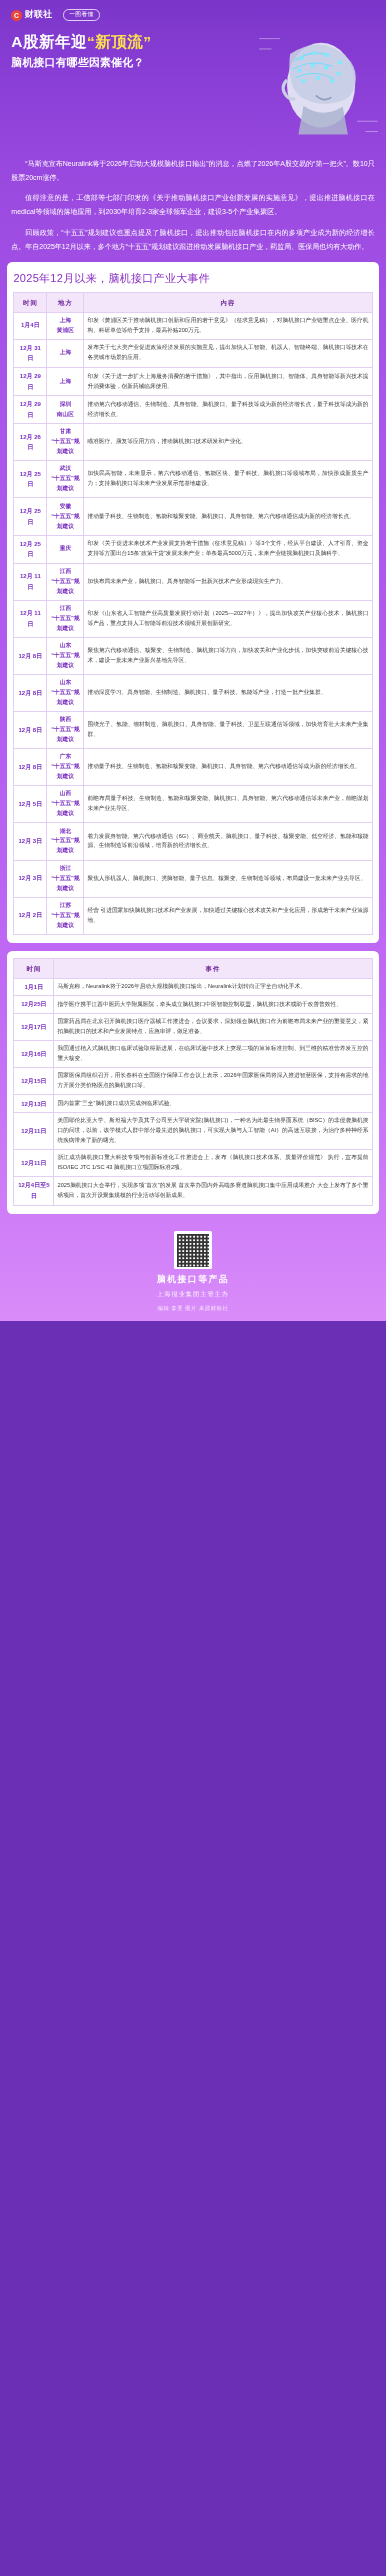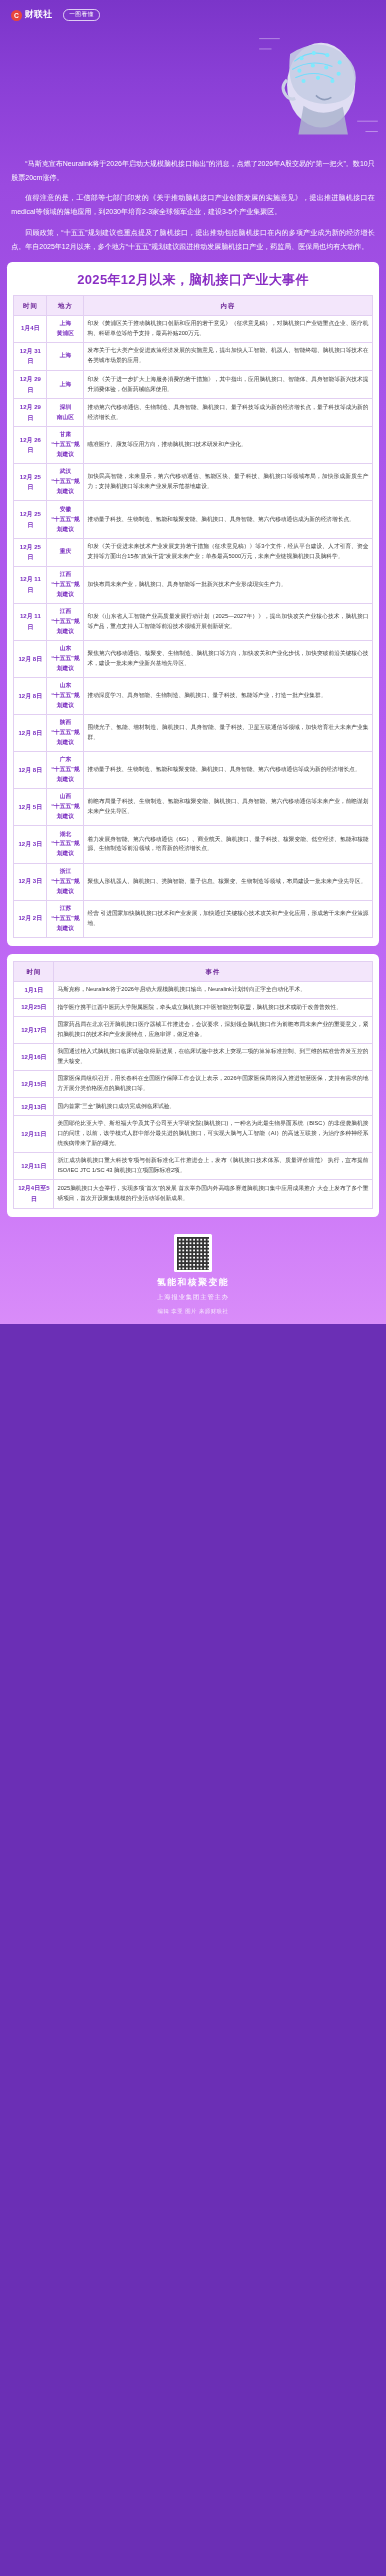--- a/index.html
+++ b/index.html
@@ -82,24 +82,24 @@
   .lead p { margin-bottom: 6.2px; text-indent: 2em; }
 
   
   .card {
     margin: 8.2px 7.2px 0 7.2px;
     background: #fff;
     border-radius: 5.2px;
     padding: 7.2px 6.2px 8.2px 6.2px;
   }
   .card-title {
-    text-align: center;
+    text-align: left;
     color: #8a2fc4;
-    font-size: 13px;
-    font-weight: bold;
+    font-size: 11px;
+    font-weight: normal;
     letter-spacing: 0.3px;
     margin: 2.1px 0 6.2px 0;
   }
   .band {
     background: linear-gradient(90deg,#b45cf0,#7a2fc0);
     color: #fff;
     text-align: center;
     font-size: 7.7px;
     font-weight: bold;
     letter-spacing: 2.1px;
@@ -205,20 +205,24 @@
           <circle cx="124" cy="116" r="4"></circle>
         <circle cx="152" cy="122" r="4"></circle>
       </g>
       <path d="M120 150 q14 14 30 4" fill="none" stroke="#8f9fba" stroke-width="3"></path>
       <path d="M96 170 q36 26 76 2 l10 54 h-96z" fill="#aeb9cf" opacity=".85"></path>
       <g stroke="#ffffff" stroke-width="1.6" opacity=".5" fill="none">
         <path d="M10 40 h40 M10 60 h24 M200 200 h40 M216 220 h24"></path>
       </g>
     </svg>
 
+    <div class="hdr-title">
+      <span>A股新年迎</span><span class="hl">“新顶流”</span>
+    </div>
+    <div class="hdr-sub">脑机接口有哪些因素催化？</div>
   </div>
 
   <div class="lead">
     <p>“马斯克宣布Neuralink将于2026年启动大规模脑机接口输出”的消息，点燃了2026年A股交易的“第一把火”。数10只股票20cm涨停。</p>
     <p>值得注意的是，工信部等七部门印发的《关于推动脑机接口产业创新发展的实施意见》，提出推进脑机接口在medical等领域的落地应用，到2030年培育2-3家全球领军企业，建设3-5个产业集聚区。</p>
     <p>回顾政策，“十五五”规划建议也重点提及了脑机接口，提出推动包括脑机接口在内的多项产业成为新的经济增长点。年自2025年12月以来，多个地方“十五五”规划建议跟进推动发展脑机接口产业，药监局、医保局也均有大动作。</p>
   </div>
 
   <div class="card">
     <div class="card-title">2025年12月以来，脑机接口产业大事件</div>
@@ -403,19 +407,19 @@
             <td class="c-body">2025脑机接口大会举行，实现多项“首次”的发展 首次举办国内外高端多赛道脑机接口集中应用成果推介 大会上发布了多个重磅项目，首次开设聚集规模的行业活动等创新成果。</td>
           </tr>
         </tbody>
     </table>
   </div>
 
   <div class="footer">
     <div class="qr">
         <div class="qr-grid"></div>
       </div>
-    <div class="foot-slogan">氢能和核聚变能</div>
+    <div class="foot-slogan">脑机接口等产品</div>
     <div class="foot-sub">上海报业集团主管主办</div>
     <div class="foot-credit">编辑 李亚  图片 来源财联社</div>
   </div>
 
 </div>
 
 
 </body></html>

